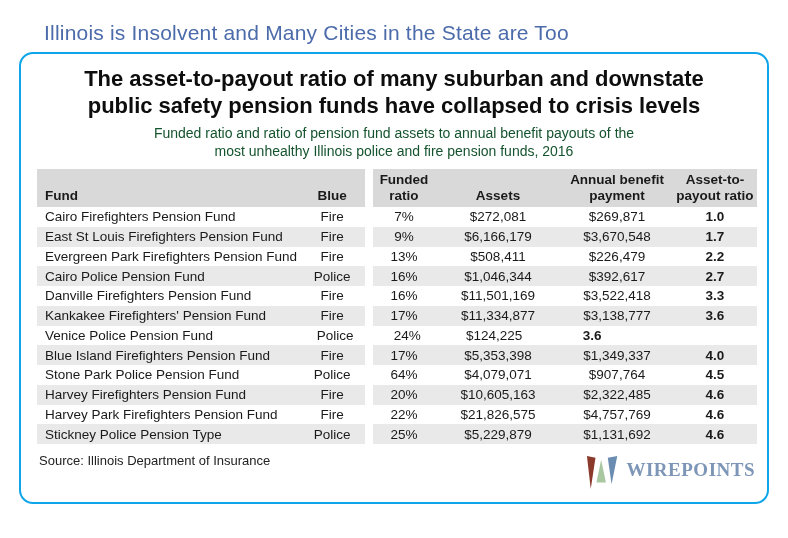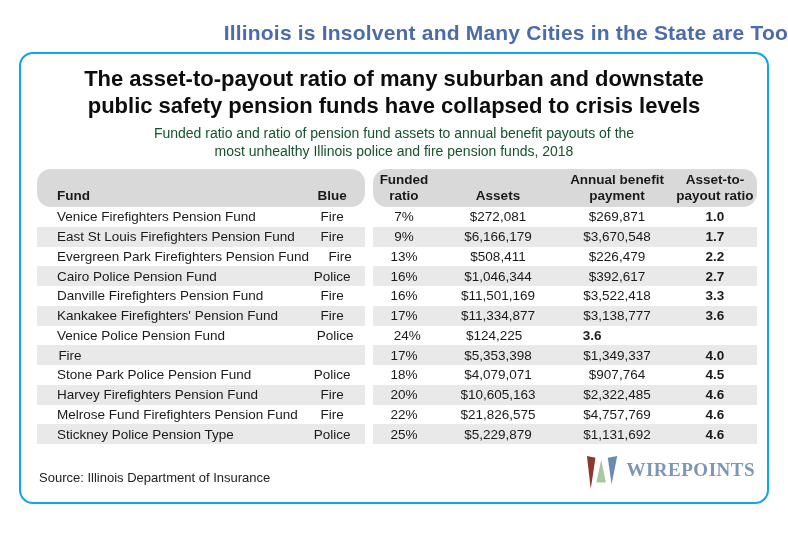--- a/index.html
+++ b/index.html
@@ -4,25 +4,26 @@
 <style>
   * { box-sizing: border-box; margin: 0; padding: 0; }
   html, body {
     width: 788px; height: 538px;
     background: #ffffff;
     font-family: "Liberation Sans", "DejaVu Sans", sans-serif;
     overflow: hidden;
   }
   .page-title {
     margin-top: 21px;
-    text-align: right;
+    text-align: left;
     font-size: 21px;
-    font-weight: bold;
+    font-weight: normal;
     color: var(--page-title-blue, #4b6baa);
     letter-spacing: 0.2px;
+    padding-left: 44px;
   }
   .card {
     width: 750px;
     height: 452px;
     margin: 7px 0 0 19px;
     border: 2px solid #0ea5e9;
     border-radius: 14px;
     background: #ffffff;
     padding: 11px 10px 9px 10px;
     display: flex;
@@ -43,39 +44,39 @@
     line-height: 18px;
   }
   
   .ptable { margin: 9px 0 0 6px; font-size: 13.5px; color: #1a1a1a; }
   .trow { display: flex; }
   .block { display: flex; }
   .bl { width: 334px; }
   .br { width: 384px; }
   .colgap { width: 8px; }
   .cell { display: flex; align-items: center; justify-content: center; white-space: nowrap; }
-  .c-fund  { flex: 1; justify-content: flex-start; padding-left: 20px; }
+  .c-fund  { flex: 1; justify-content: flex-start; padding-left: 8px; }
   .c-type  { width: 66px; }
   .c-funded{ width: 62px; }
   .c-assets{ width: 126px; }
   .c-annual{ width: 112px; }
   .c-ratio { width: 84px; font-weight: bold; }
-  .thead .block { background: var(--header-gray, #d9d9d9); min-height: 38px; border-radius: 14px; }
+  .thead .block { background: var(--header-gray, #d9d9d9); min-height: 38px; }
   .thead .cell { align-items: flex-end; font-weight: bold; padding-bottom: 3px; line-height: 16px; text-align: center; }
   .thead .c-fund { text-align: left; }
   .hline { display: block; }
   .hline:empty { display: none; }
   .tbody .trow { height: 19.75px; }
   .tbody .block { align-items: center; }
   .tbody .block.shaded { background: var(--row-shade-gray, #e9e9e9); }
   
   .card-footer {
     margin-top: auto;
     display: flex;
-    align-items: flex-end;
+    align-items: flex-start;
     justify-content: space-between;
     padding: 0 2px 2px 8px;
   }
   .source-note { font-size: 13px; color: #222222; padding-bottom: 6px; }
   .logo { display: flex; align-items: center; gap: 4px; }
   .logo-mark { width: 36px; height: 38px; }
   .w-red   { fill: var(--logo-red,   #8a392b); }
   .w-green { fill: var(--logo-green, #a9c7a1); }
   .w-blue  { fill: var(--logo-blue,  #6a8cb0); }
   .logo-word {
@@ -94,21 +95,21 @@
 
 <div class="card">
 
   <div class="card-title">
     <div>The asset-to-payout ratio of many suburban and downstate</div>
     <div>public safety pension funds have collapsed to crisis levels</div>
   </div>
 
   <div class="card-subtitle">
     <div>Funded ratio and ratio of pension fund assets to annual benefit payouts of the</div>
-    <div>most unhealthy Illinois police and fire pension funds, 2018</div>
+    <div>most unhealthy Illinois police and fire pension funds, 2016</div>
   </div>
 
   <div class="ptable">
 
     <div class="trow thead">
       <div class="block bl">
         <div class="cell c-fund">Fund</div>
         <div class="cell c-type">Blue</div>
       </div>
       <div class="colgap"></div>
@@ -131,21 +132,21 @@
             <span class="hline">Asset-to-</span>
             <span class="hline">payout ratio</span>
           </span>
         </div>
       </div>
     </div>
 
     <div class="tbody">
   <div class="trow">
     <div class="block bl">
-      <div class="cell c-fund">Venice Firefighters Pension Fund</div>
+      <div class="cell c-fund">Cairo Firefighters Pension Fund</div>
       <div class="cell c-type">Fire</div>
     </div>
     <div class="colgap"></div>
     <div class="block br">
       <div class="cell c-funded">7%</div>
       <div class="cell c-assets">$272,081</div>
       <div class="cell c-annual">$269,871</div>
       <div class="cell c-ratio">1.0</div>
     </div>
   </div>
@@ -228,39 +229,40 @@
     <div class="colgap"></div>
     <div class="block br">
       <div class="cell c-funded">24%</div>
       <div class="cell c-annual">$124,225</div>
       <div class="cell c-ratio">3.6</div>
     </div>
   </div>
 
   <div class="trow">
     <div class="block bl shaded">
+      <div class="cell c-fund">Blue Island Firefighters Pension Fund</div>
       <div class="cell c-type">Fire</div>
     </div>
     <div class="colgap"></div>
     <div class="block br shaded">
       <div class="cell c-funded">17%</div>
       <div class="cell c-assets">$5,353,398</div>
       <div class="cell c-annual">$1,349,337</div>
       <div class="cell c-ratio">4.0</div>
     </div>
   </div>
 
   <div class="trow">
     <div class="block bl">
       <div class="cell c-fund">Stone Park Police Pension Fund</div>
       <div class="cell c-type">Police</div>
     </div>
     <div class="colgap"></div>
     <div class="block br">
-      <div class="cell c-funded">18%</div>
+      <div class="cell c-funded">64%</div>
       <div class="cell c-assets">$4,079,071</div>
       <div class="cell c-annual">$907,764</div>
       <div class="cell c-ratio">4.5</div>
     </div>
   </div>
 
   <div class="trow">
     <div class="block bl shaded">
       <div class="cell c-fund">Harvey Firefighters Pension Fund</div>
       <div class="cell c-type">Fire</div>
@@ -269,21 +271,21 @@
     <div class="block br shaded">
       <div class="cell c-funded">20%</div>
       <div class="cell c-assets">$10,605,163</div>
       <div class="cell c-annual">$2,322,485</div>
       <div class="cell c-ratio">4.6</div>
     </div>
   </div>
 
   <div class="trow">
     <div class="block bl">
-      <div class="cell c-fund">Melrose Fund Firefighters Pension Fund</div>
+      <div class="cell c-fund">Harvey Park Firefighters Pension Fund</div>
       <div class="cell c-type">Fire</div>
     </div>
     <div class="colgap"></div>
     <div class="block br">
       <div class="cell c-funded">22%</div>
       <div class="cell c-assets">$21,826,575</div>
       <div class="cell c-annual">$4,757,769</div>
       <div class="cell c-ratio">4.6</div>
     </div>
   </div>

